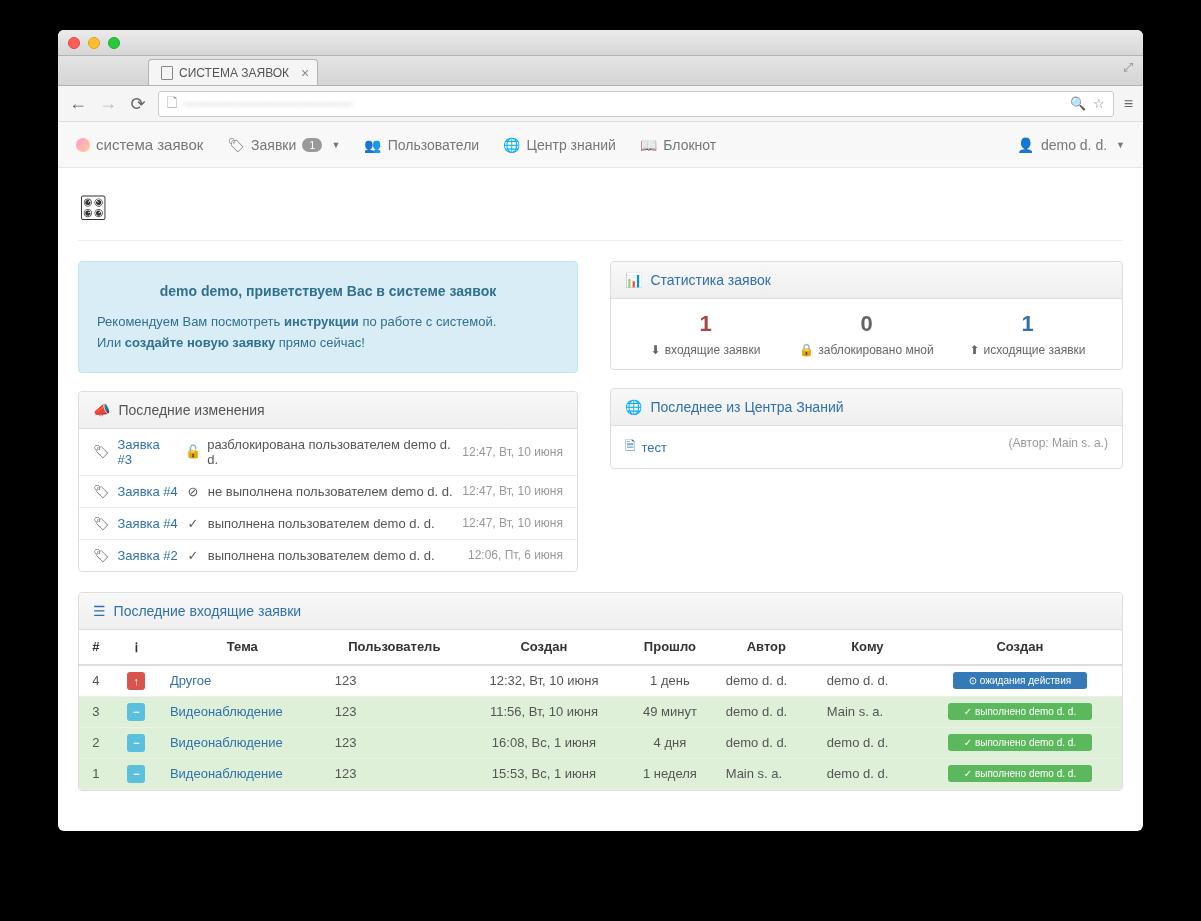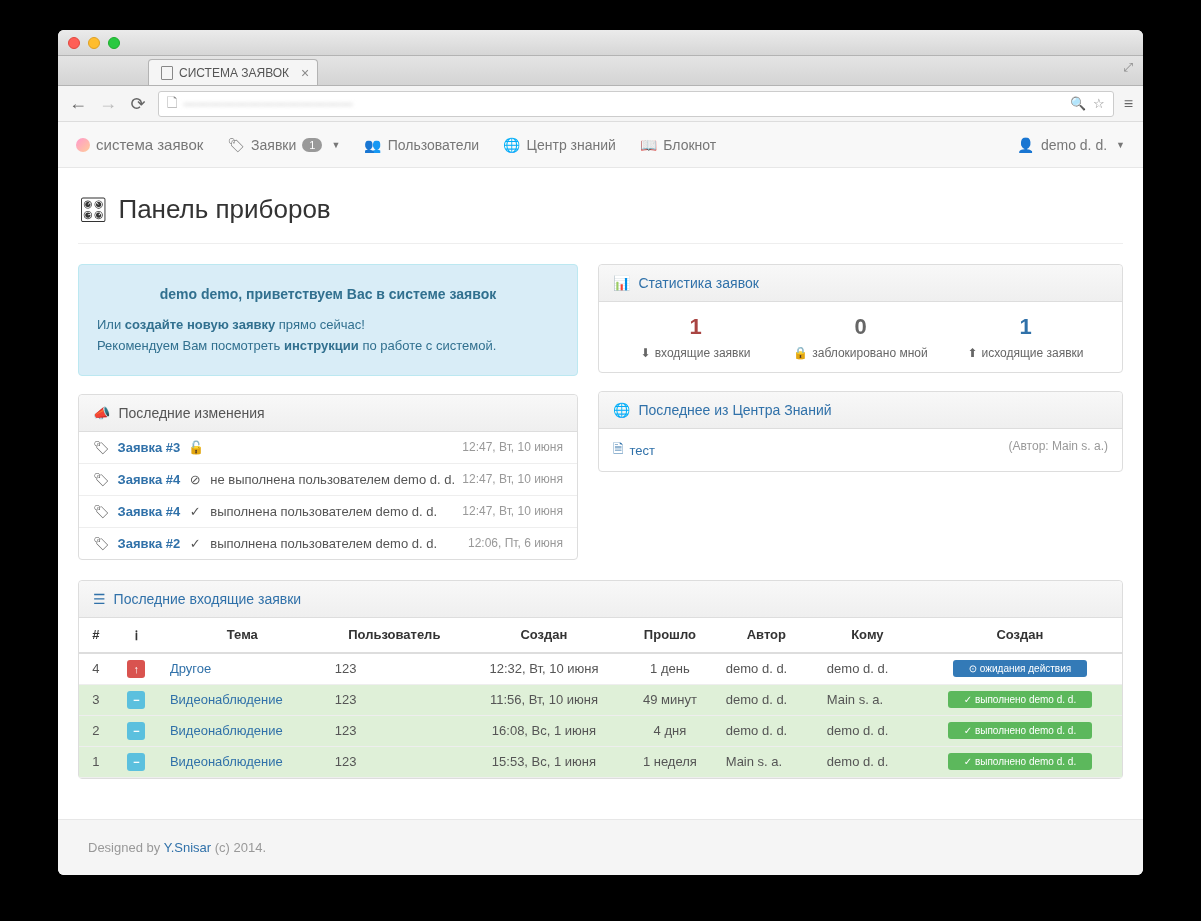--- a/index.html
+++ b/index.html
@@ -29,21 +29,21 @@
   .brand-icon { width: 14px; height: 14px; background: linear-gradient(135deg,#f9c,#fc9); border-radius: 50%; }
   .navitem { display: flex; align-items: center; gap: 6px; color: #777; font-size: 14px; cursor: pointer; }
   .navitem .badge { background: #999; color: #fff; border-radius: 9px; padding: 1px 7px; font-size: 11px; }
   .nav-spacer { flex: 1; }
   .caret-down { font-size: 9px; margin-left: 3px; }
   
   .content { padding: 20px 20px 40px; }
   .page-title { display: flex; align-items: center; gap: 10px; font-size: 26px; font-weight: 400; color: #333; padding: 6px 0 18px; border-bottom: 1px solid #eee; }
   .dash-icon { font-size: 24px; }
   
-  .two-col { display: flex; gap: 20px; margin-top: 20px; }
+  .two-col { display: flex; gap: 32px; margin-top: 20px; }
   .col-left { width: 500px; }
   .col-right { flex: 1; }
   
   .welcome { background: #d9edf7; border: 1px solid #bce8f1; border-radius: 4px; padding: 18px; color: #31708f; line-height: 1.6; }
   .welcome .wtitle { text-align: center; font-weight: bold; margin-bottom: 10px; font-size: 14px; }
   .welcome b { font-weight: bold; }
   
   .panel { border: 1px solid #ddd; border-radius: 4px; margin-top: 0; background: #fff; }
   .panel + .panel { margin-top: 18px; }
   .panel-heading { padding: 10px 14px; border-bottom: 1px solid #ddd; background: linear-gradient(#f8f8f8,#efefef); border-top-left-radius: 4px; border-top-right-radius: 4px; font-size: 14px; display: flex; align-items: center; gap: 8px; }
@@ -55,21 +55,21 @@
   .stat-num { font-size: 22px; font-weight: bold; margin-bottom: 6px; }
   .stat-num.red { color: #a94442; }
   .stat-num.gray { color: #666; }
   .stat-num.blue { color: #3071a9; }
   .stat-label { font-size: 12px; color: #666; display: flex; align-items: center; justify-content: center; gap: 4px; }
   
   .changes-list { }
   .change-row { display: flex; align-items: center; padding: 8px 14px; border-bottom: 1px solid #eee; font-size: 13px; }
   .change-row:last-child { border-bottom: none; }
   .change-left { display: flex; align-items: center; gap: 8px; flex: 1; }
-  .change-link { color: #3071a9; cursor: pointer; font-weight: bold; }
+  .change-link { color: #3071a9; cursor: pointer; }
   .change-text { color: #555; }
   .change-time { color: #999; font-size: 12px; }
   .tag-icon { color: #555; }
   .status-icon { color: #555; width: 14px; display: inline-block; text-align: center; }
   
   .kb-row { display: flex; justify-content: space-between; padding: 10px 14px; }
   .kb-link { color: #3071a9; display: flex; align-items: center; gap: 6px; }
   .kb-author { color: #999; font-size: 12px; }
   
   .panel-wide { margin-top: 20px; }
@@ -153,46 +153,46 @@
     <div class="navitem">
       <span>👤</span>
       <span>demo d. d.</span>
       <span class="caret-down">▼</span>
     </div>
   </div>
 
   <div class="content">
     <h1 class="page-title">
       <span class="dash-icon">🎛</span>
-      <span>Панель приборов</span>
     </h1>
 
     <div class="two-col">
       <div class="col-left">
         <div class="welcome">
           <div class="wtitle">demo demo, приветствуем Вас в системе заявок</div>
           <div>
+            <span>Рекомендуем Вам посмотреть </span><b>инструкции</b><span> по работе   с системой.</span>
+          </div>
+          <div>
             <span>Или </span><b>создайте новую заявку</b><span> прямо сейчас!</span>
-          </div>
-          <div>
-            <span>Рекомендуем Вам посмотреть </span><b>инструкции</b><span> по работе   с системой.</span>
           </div>
         </div>
 
         <div class="panel" style="margin-top:18px">
           <div class="panel-heading">
             <span>📣</span>
             <span>Последние изменения</span>
           </div>
           <div class="changes-list" id="changes-list">
               <div class="change-row">
                 <div class="change-left">
       <span class="tag-icon">🏷</span>
       <span class="change-link">Заявка #3</span>
       <span class="status-icon">🔓</span>
+      <span class="change-text">разблокирована пользователем demo d. d.</span>
     </div>
     <span class="change-time">12:47, Вт, 10 июня</span>
               </div>
               <div class="change-row">
                 <div class="change-left">
       <span class="tag-icon">🏷</span>
       <span class="change-link">Заявка #4</span>
       <span class="status-icon">⊘</span>
       <span class="change-text">не выполнена пользователем demo d. d.</span>
     </div>
@@ -322,16 +322,13 @@
     <td class="center">1 неделя</td>
     <td>Main s. a.</td>
     <td>demo d. d.</td>
     <td class="center"><span class="status-badge sb-green">✓ выполнено demo d. d.</span></td>
             </tr>
           </tbody>
       </table>
     </div>
   </div>
 
-  <div class="footer">
-    <span>Designed by </span><a href="#">Y.Snisar</a><span> (c) 2014.</span>
-  </div>
 </div>
 
 </body></html>

